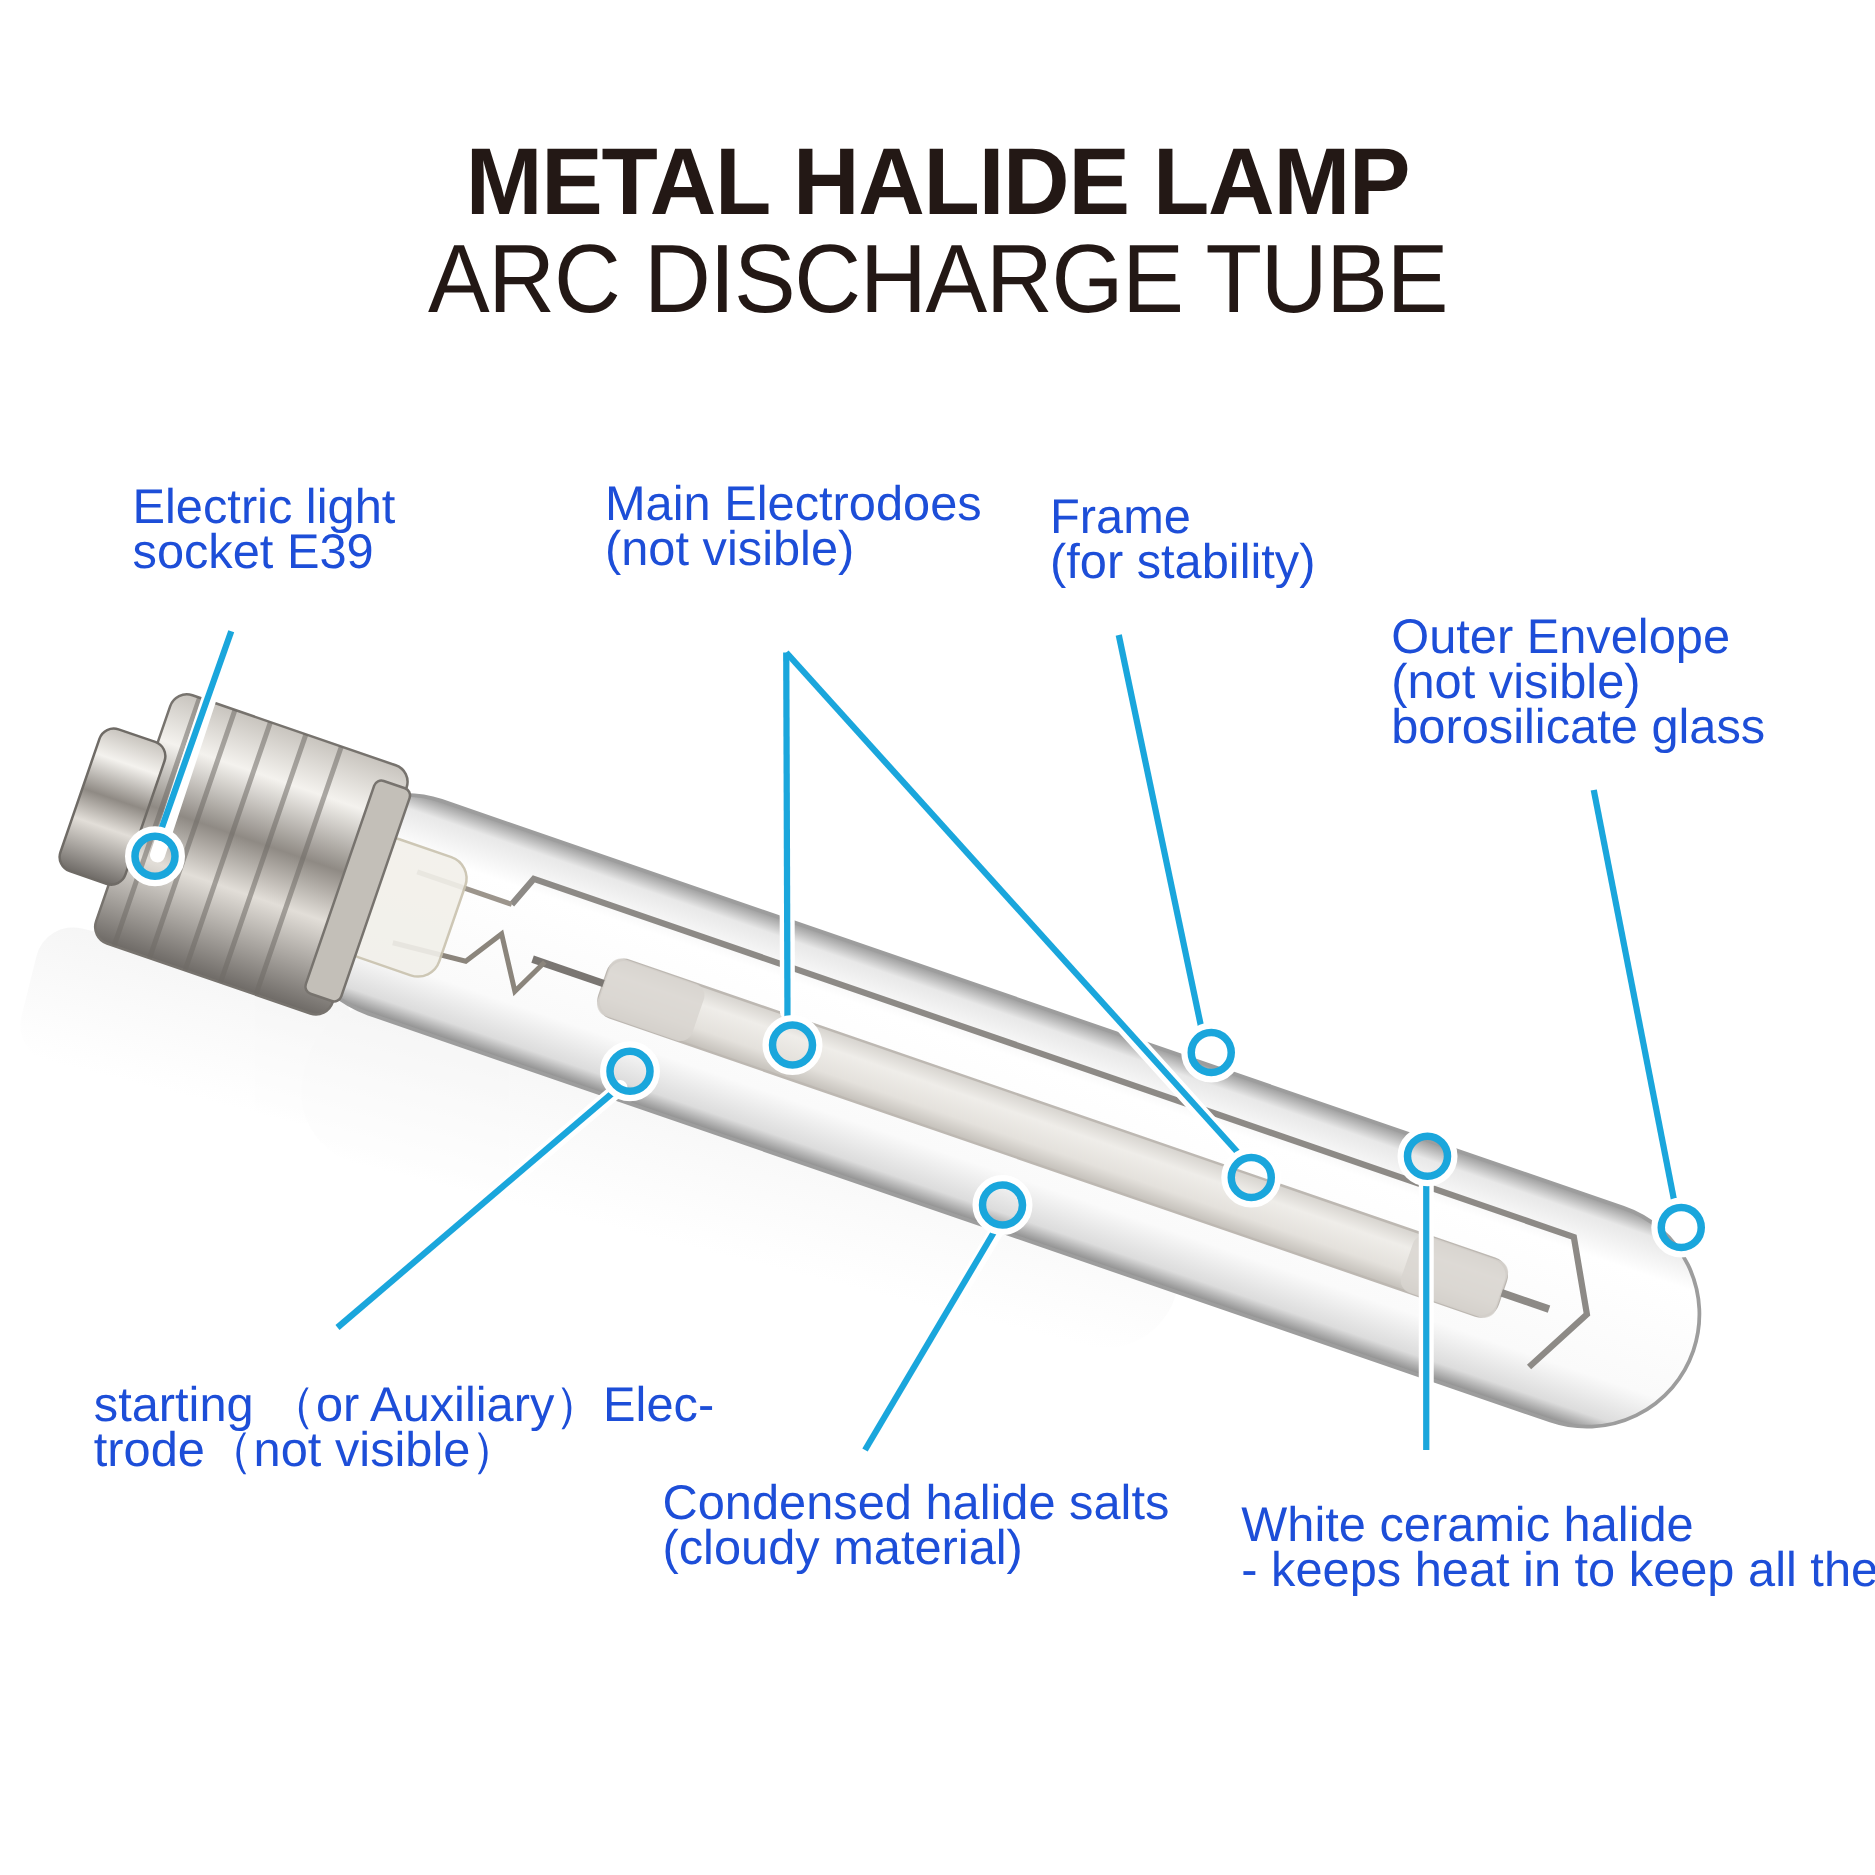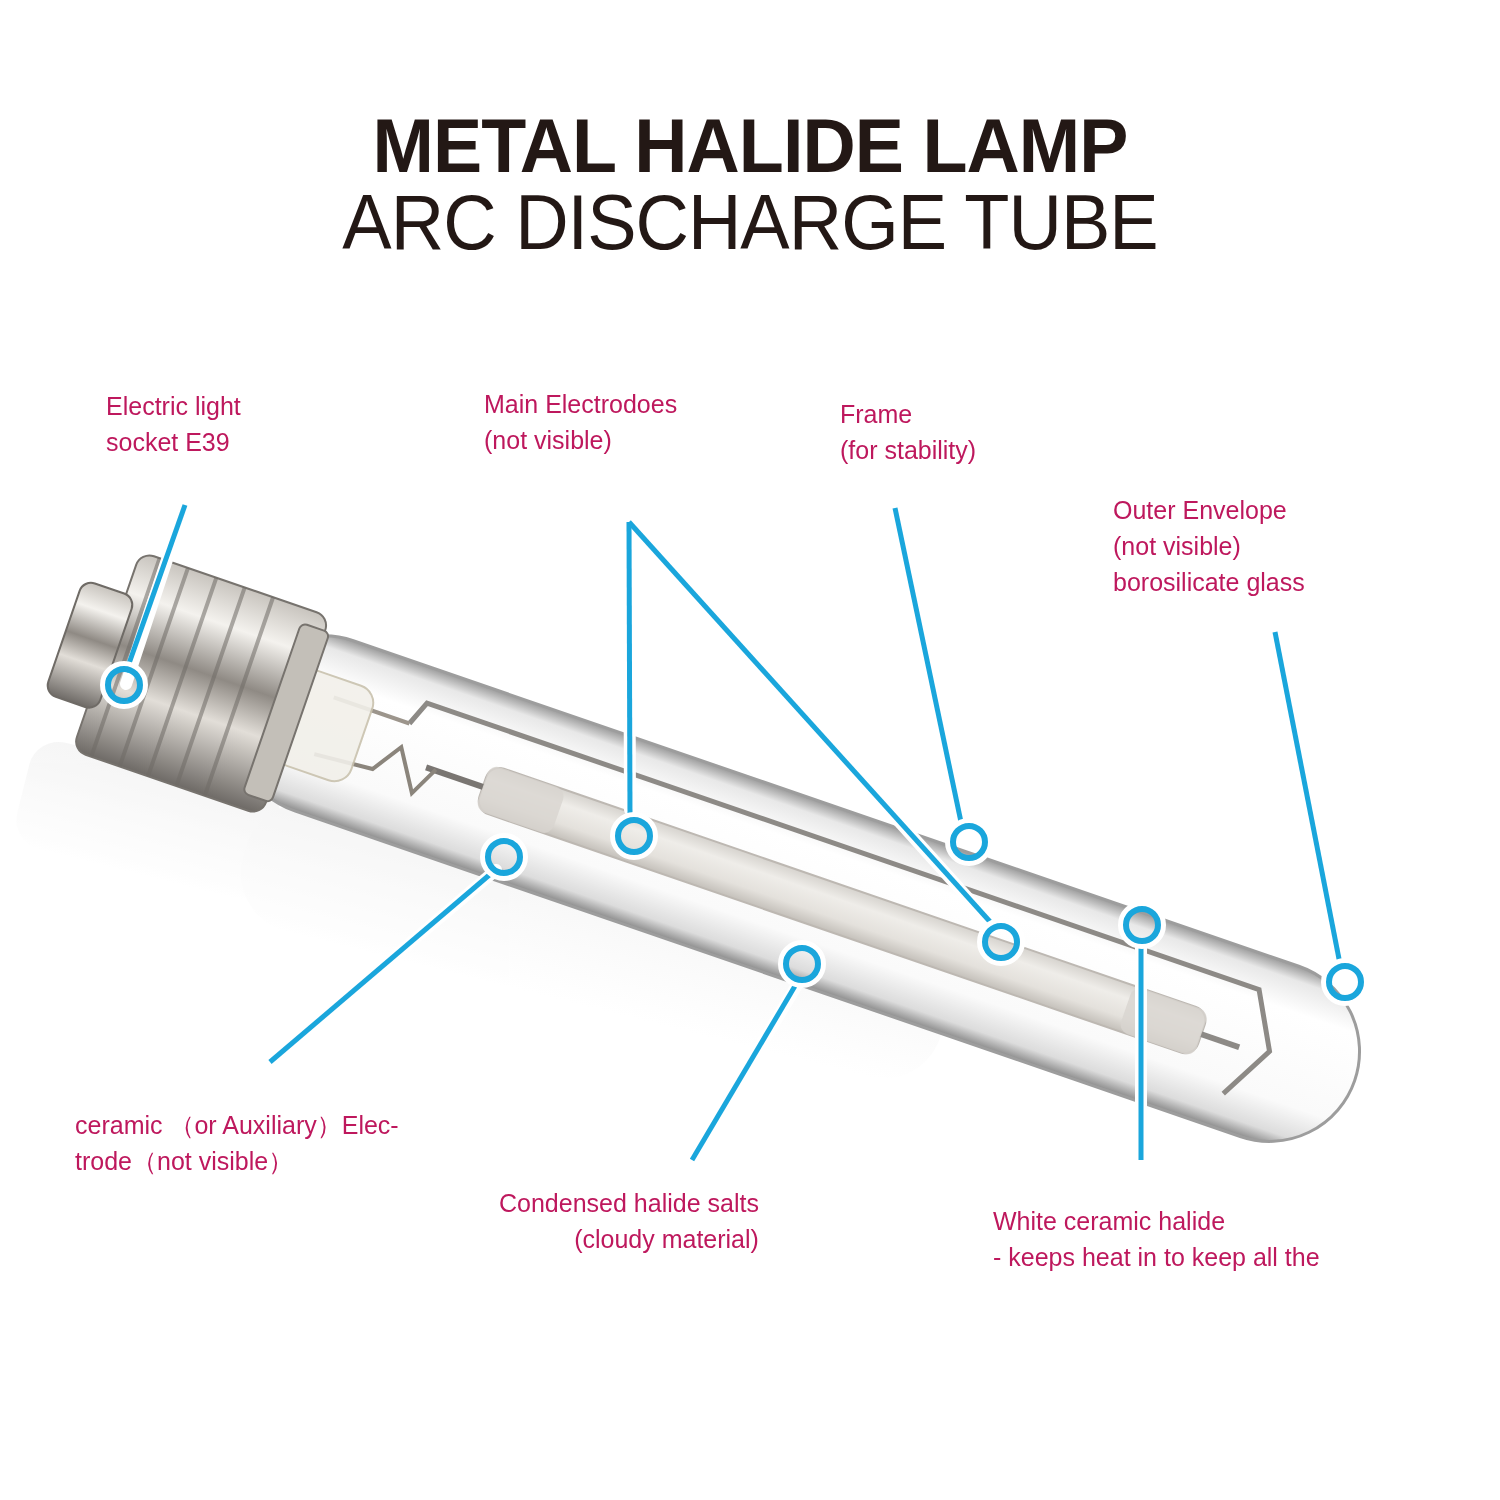--- a/index.html
+++ b/index.html
@@ -1,21 +1,21 @@
 <!DOCTYPE html>
 <html><head>
   <meta charset="utf-8">
   <style>
     html, body { margin: 0; padding: 0; background: #ffffff; }
     body { width: 1500px; height: 1500px; position: relative; overflow: hidden;
            font-family: "Liberation Sans", "DejaVu Sans", sans-serif; color: #231815; }
     .title { position: absolute; left: 0; width: 1500px; text-align: center; }
     .title-main { top: 108px; font-size: 76px; font-weight: 700; letter-spacing: -1px; line-height: 1; color: #231815; transform: scaleX(0.97); }
     .title-sub { top: 186px; font-size: 74px; font-weight: 400; letter-spacing: -1px; line-height: 1; color: #231815; transform: scaleY(1.05); }
-    .label { position: absolute; font-size: 25px; line-height: 36px; color: #be185d; white-space: nowrap; }
+    .label { position: absolute; font-size: 39px; line-height: 36px; color: #1d4ed8; white-space: nowrap; }
     .label span { display: block; }
     svg.diagram { position: absolute; left: 0; top: 0; }
   </style>
 </head>
 <body>
 
 <div class="title title-main">METAL HALIDE LAMP</div>
 <div class="title title-sub">ARC DISCHARGE TUBE</div>
 
 <svg class="diagram" width="1500" height="1500" viewBox="0 0 1500 1500" xmlns="http://www.w3.org/2000/svg">
@@ -147,25 +147,25 @@
   <span>(for stability)</span>
 </div>
 
 <div class="label" style="left:1113px; top:492px;">
   <span>Outer Envelope</span>
   <span>(not visible)</span>
   <span>borosilicate glass</span>
 </div>
 
 <div class="label" style="left:75px; top:1107px;">
-  <span>ceramic （or Auxiliary）Elec-</span>
+  <span>starting （or Auxiliary）Elec-</span>
   <span>trode（not visible）</span>
 </div>
 
-<div class="label" style="left:499px; top:1185px;text-align:right;">
+<div class="label" style="left:530px; top:1185px;">
   <span>Condensed halide salts</span>
   <span>(cloudy material)</span>
 </div>
 
 <div class="label" style="left:993px; top:1203px;">
   <span>White ceramic halide</span>
   <span>- keeps heat in to keep all the</span>
 </div>
 
 </body></html>

